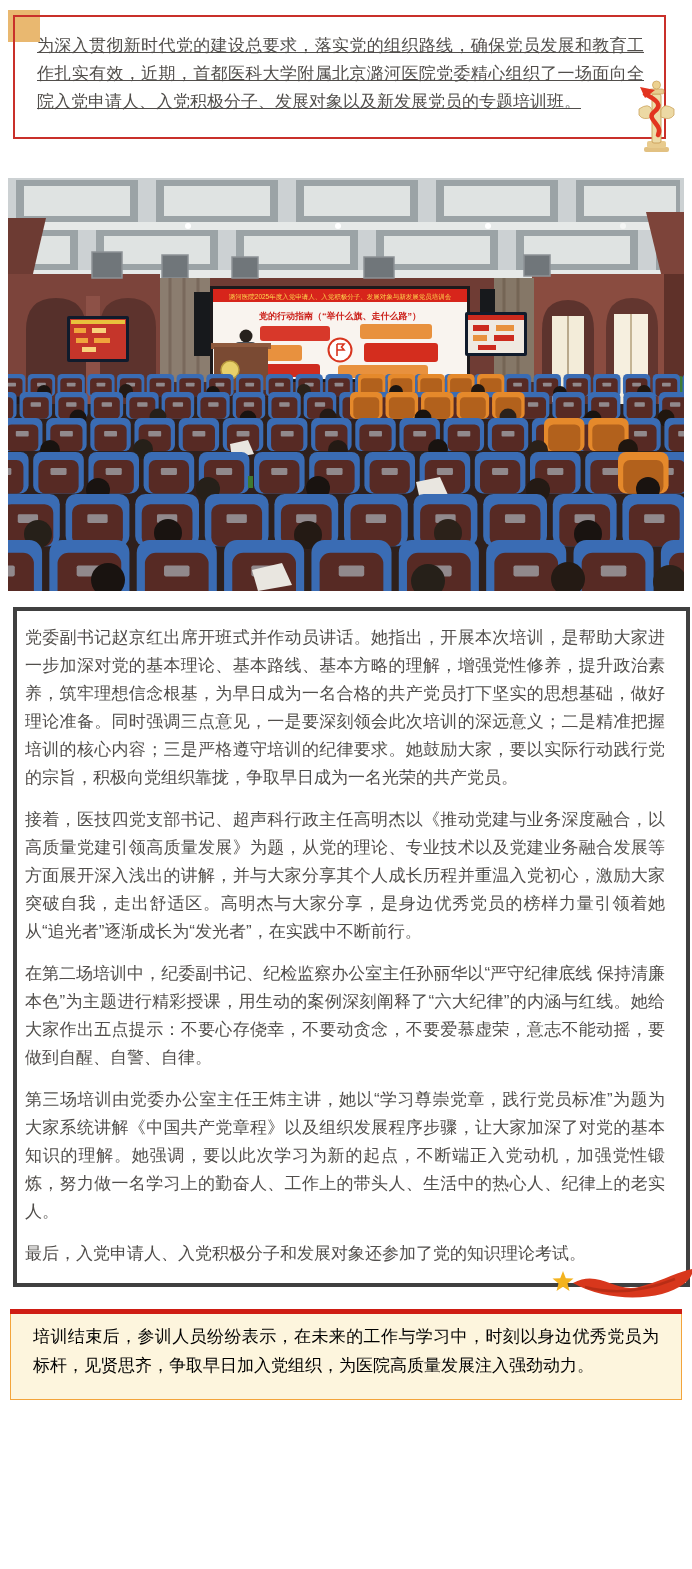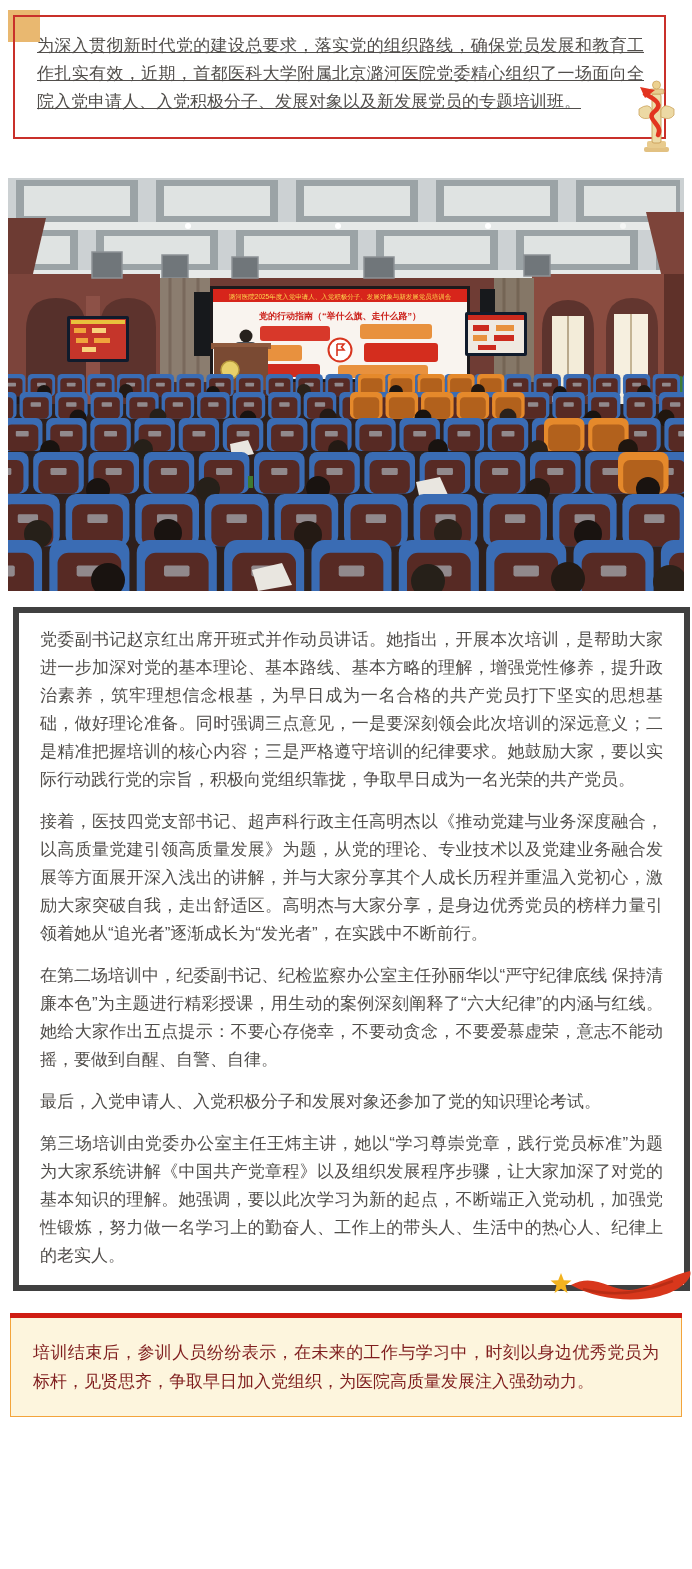--- a/index.html
+++ b/index.html
@@ -33,47 +33,46 @@
   }
   .photo{
     margin:39px 8px 0 8px;
     line-height:0;
     text-decoration:underline;
   }
   .photo svg{display:block;}
   .article-box{
     position:relative;
     margin:16px 2px 0 13px;
-    border:6px solid #404040;
-    padding:13px 21px 15px 21px;
+    border:4px solid #404040;
+    padding:13px 21px 15px 8px;
     font-size:17px;
     line-height:28px;
     text-align:justify;
   }
   .article-box p{margin:0 0 14px 0;}
   .article-box p:last-of-type{margin-bottom:0;}
   .star-ribbon{
     position:absolute;
     right:-9px;bottom:-16px;
     width:152px;height:34px;
   }
   .footer{
     margin:22px 10px 20px 10px;
   }
   .footer-bar{height:5px;background:#cf1d13;}
   .footer-box{
     border:1px solid #f3a43b;
     border-top:none;
     background:#fdf5dd;
-    padding:21px 22px 19px 22px;
+    padding:8px 22px 19px 22px;
     font-size:17px;
     line-height:29px;
-    color:#7f1d1d;
+    color:#000000;
     text-align:justify;
-    font-family:Liberation Mono, monospace;
   }
 </style>
 </head>
 <body>
 
 <section class="top-box">
   <span class="gold-square"></span>
   <span>为深入贯彻新时代党的建设总要求，落实党的组织路线，确保党员发展和教育工作扎实有效，近期，首都医科大学附属北京潞河医院党委精心组织了一场面向全院入党申请人、入党积极分子、发展对象以及新发展党员的专题培训班。</span>
   <svg class="huabiao" viewBox="0 0 44 78" aria-hidden="true">
     <rect x="11" y="69" width="25" height="5" rx="2" fill="#e2c182"></rect>
@@ -366,22 +365,22 @@
       <circle cx="662" cy="404" r="17" fill="#2b2119"></circle>
     </g>
   </g>
 </svg>
 </figure>
 
 <section class="article-box">
   <p>党委副书记赵京红出席开班式并作动员讲话。她指出，开展本次培训，是帮助大家进一步加深对党的基本理论、基本路线、基本方略的理解，增强党性修养，提升政治素养，筑牢理想信念根基，为早日成为一名合格的共产党员打下坚实的思想基础，做好理论准备。同时强调三点意见，一是要深刻领会此次培训的深远意义；二是精准把握培训的核心内容；三是严格遵守培训的纪律要求。她鼓励大家，要以实际行动践行党的宗旨，积极向党组织靠拢，争取早日成为一名光荣的共产党员。</p>
   <p>接着，医技四党支部书记、超声科行政主任高明杰以《推动党建与业务深度融合，以高质量党建引领高质量发展》为题，从党的理论、专业技术以及党建业务融合发展等方面展开深入浅出的讲解，并与大家分享其个人成长历程并重温入党初心，激励大家突破自我，走出舒适区。高明杰与大家分享，是身边优秀党员的榜样力量引领着她从“追光者”逐渐成长为“发光者”，在实践中不断前行。</p>
   <p>在第二场培训中，纪委副书记、纪检监察办公室主任孙丽华以“严守纪律底线 保持清廉本色”为主题进行精彩授课，用生动的案例深刻阐释了“六大纪律”的内涵与红线。她给大家作出五点提示：不要心存侥幸，不要动贪念，不要爱慕虚荣，意志不能动摇，要做到自醒、自警、自律。</p>
+  <p>第三场培训由党委办公室主任王炜主讲，她以“学习尊崇党章，践行党员标准”为题为大家系统讲解《中国共产党章程》以及组织发展程序步骤，让大家加深了对党的基本知识的理解。她强调，要以此次学习为新的起点，不断端正入党动机，加强党性锻炼，努力做一名学习上的勤奋人、工作上的带头人、生活中的热心人、纪律上的老实人。</p>
   <p>最后，入党申请人、入党积极分子和发展对象还参加了党的知识理论考试。</p>
-  <p>第三场培训由党委办公室主任王炜主讲，她以“学习尊崇党章，践行党员标准”为题为大家系统讲解《中国共产党章程》以及组织发展程序步骤，让大家加深了对党的基本知识的理解。她强调，要以此次学习为新的起点，不断端正入党动机，加强党性锻炼，努力做一名学习上的勤奋人、工作上的带头人、生活中的热心人、纪律上的老实人。</p>
   <svg class="star-ribbon" viewBox="0 0 152 34" aria-hidden="true">
     <path d="M20,6 l2.8,7.2 7.7,0.4 -6,4.9 2,7.5 -6.5,-4.2 -6.5,4.2 2,-7.5 -6,-4.9 7.7,-0.4 z" fill="#f3b31f"></path>
     <path d="M30,18 C56,4 72,28 96,22 C116,17 132,8 149,4 C152,10 142,23 119,29 C95,35 58,34 30,18 Z" fill="#d8371c"></path>
     <path d="M42,22 C72,30 102,26 132,14" stroke="#a82812" stroke-width="2.5" fill="none" opacity="0.65"></path>
   </svg>
 </section>
 
 <section class="footer">
   <div class="footer-bar"></div>
   <div class="footer-box">

